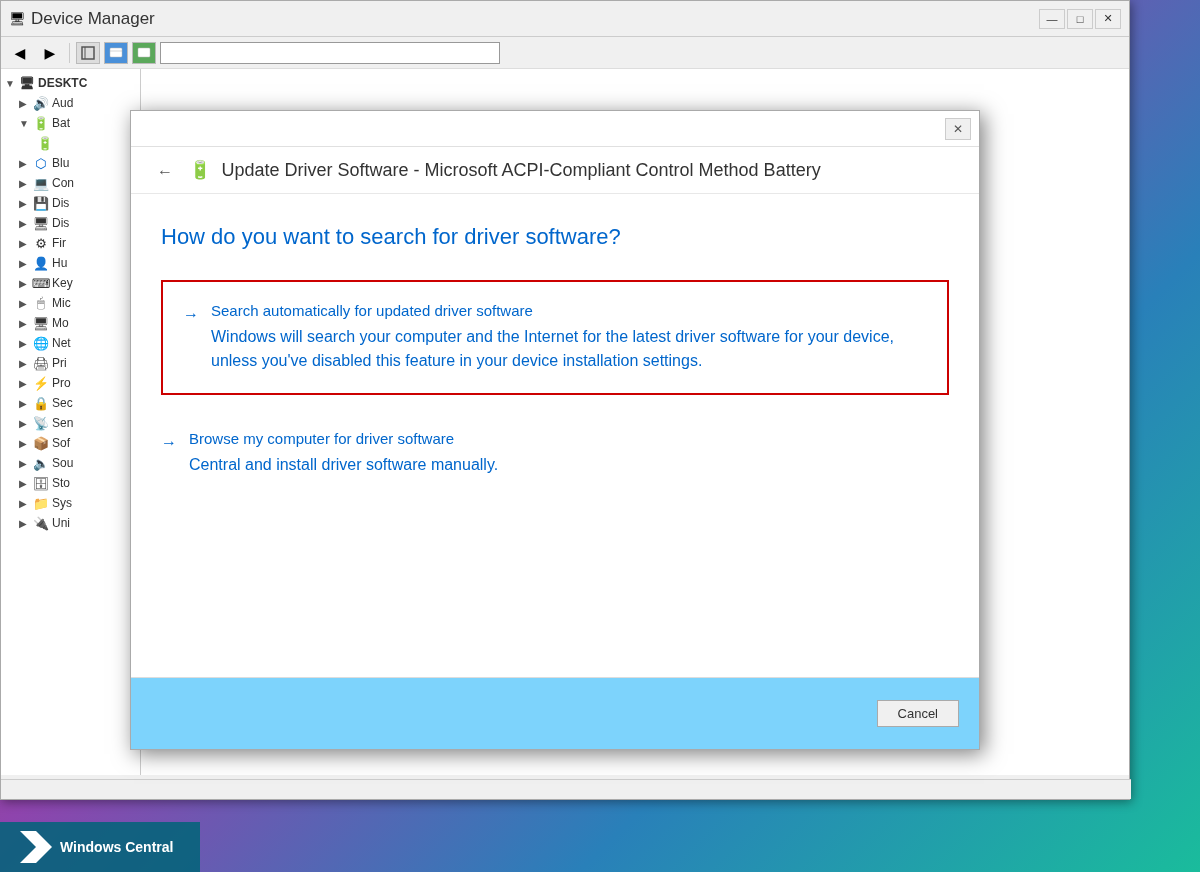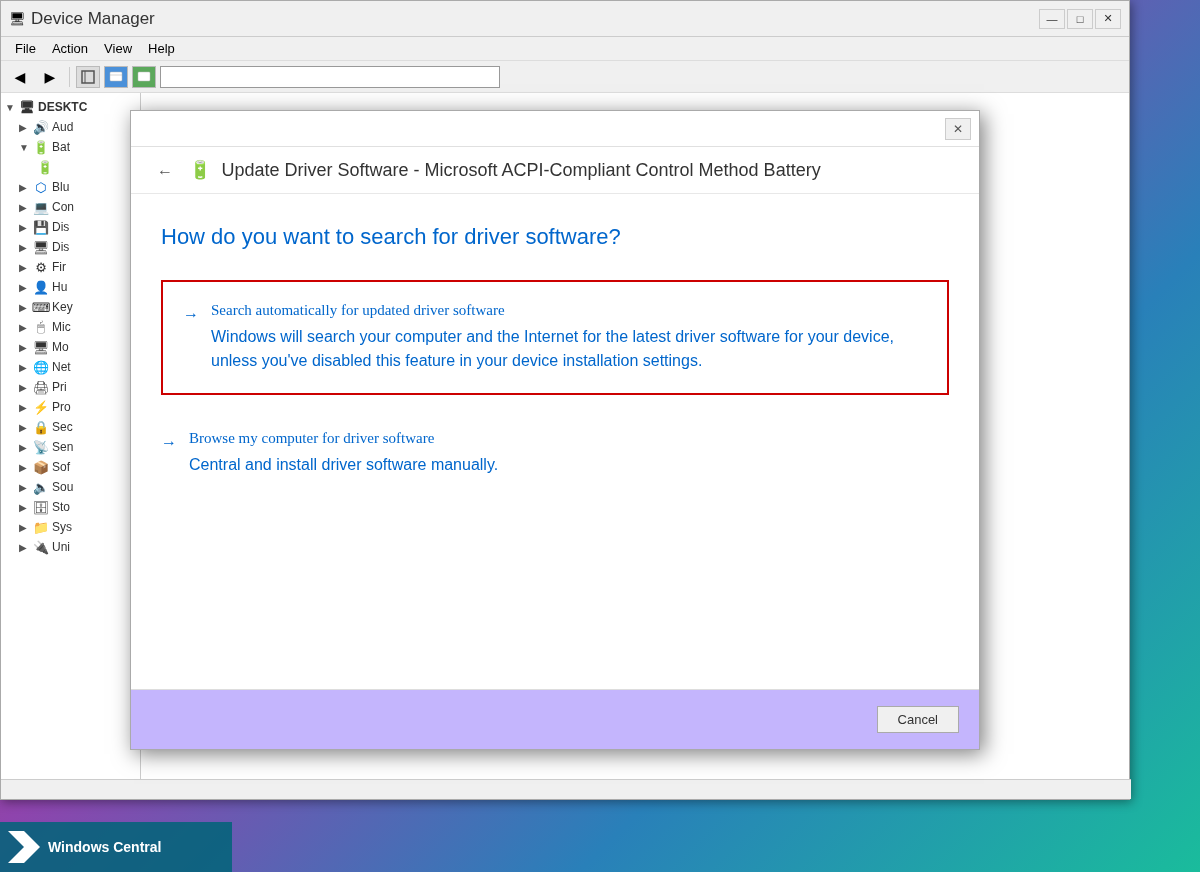--- a/index.html
+++ b/index.html
@@ -276,63 +276,62 @@
       font-size: 16px;
       margin-top: 2px;
       flex-shrink: 0;
     }
     .option-content {}
     .option-title {
       font-size: 15px;
       color: #0066cc;
       font-weight: normal;
       margin-bottom: 6px;
-      font-family: Liberation Serif, serif;
     }
     .option-desc {
       font-size: 16px;
       color: #0066cc;
       line-height: 1.5;
     }
 
     
     .dialog-footer {
       position: absolute;
       bottom: 0;
       left: 0;
       right: 0;
-      height: 60px;
-      background: #c4b5fd;
+      height: 72px;
+      background: #7dd3fc;
       border-top: 1px solid #ddd;
       display: flex;
       align-items: center;
       justify-content: flex-end;
       padding: 0 20px;
     }
     .cancel-btn {
       padding: 5px 20px;
       background: #f0f0f0;
       border: 1px solid #aaa;
       cursor: pointer;
       font-size: 13px;
       color: #333;
     }
 
     
     .watermark {
       position: absolute;
       bottom: 0;
       left: 0;
-      width: 232px;
+      width: 200px;
       height: 50px;
       background: rgba(0, 100, 120, 0.85);
       display: flex;
       align-items: center;
       gap: 8px;
-      padding: 0 8px;
+      padding: 0 20px;
       margin-top: 36px;
     }
     .watermark-text {
       color: white;
       font-size: 14px;
       font-weight: 600;
     }
 
     
     .icon-computer::before { content: '🖥'; font-size: 12px; }
@@ -347,26 +346,20 @@
       <span class="title-bar-icon">🖥</span>
       <span class="title-bar-title">Device Manager</span>
     </div>
     <div class="title-bar-controls">
       <button class="title-btn">—</button>
       <button class="title-btn">□</button>
       <button class="title-btn close">✕</button>
     </div>
   </div>
 
-  <div class="menu-bar">
-    <span class="menu-item">File</span>
-    <span class="menu-item">Action</span>
-    <span class="menu-item">View</span>
-    <span class="menu-item">Help</span>
-  </div>
 
   <div class="toolbar">
     <button class="toolbar-btn">◀</button>
     <button class="toolbar-btn">▶</button>
     <div class="toolbar-sep"></div>
     <div class="toolbar-icon-box">
       <svg width="14" height="14" viewBox="0 0 14 14">
           <rect x="1" y="1" width="12" height="12" fill="none" stroke="#555" stroke-width="1.5"></rect>
           <line x1="4" y1="1" x2="4" y2="13" stroke="#555" stroke-width="1"></line>
         </svg>

